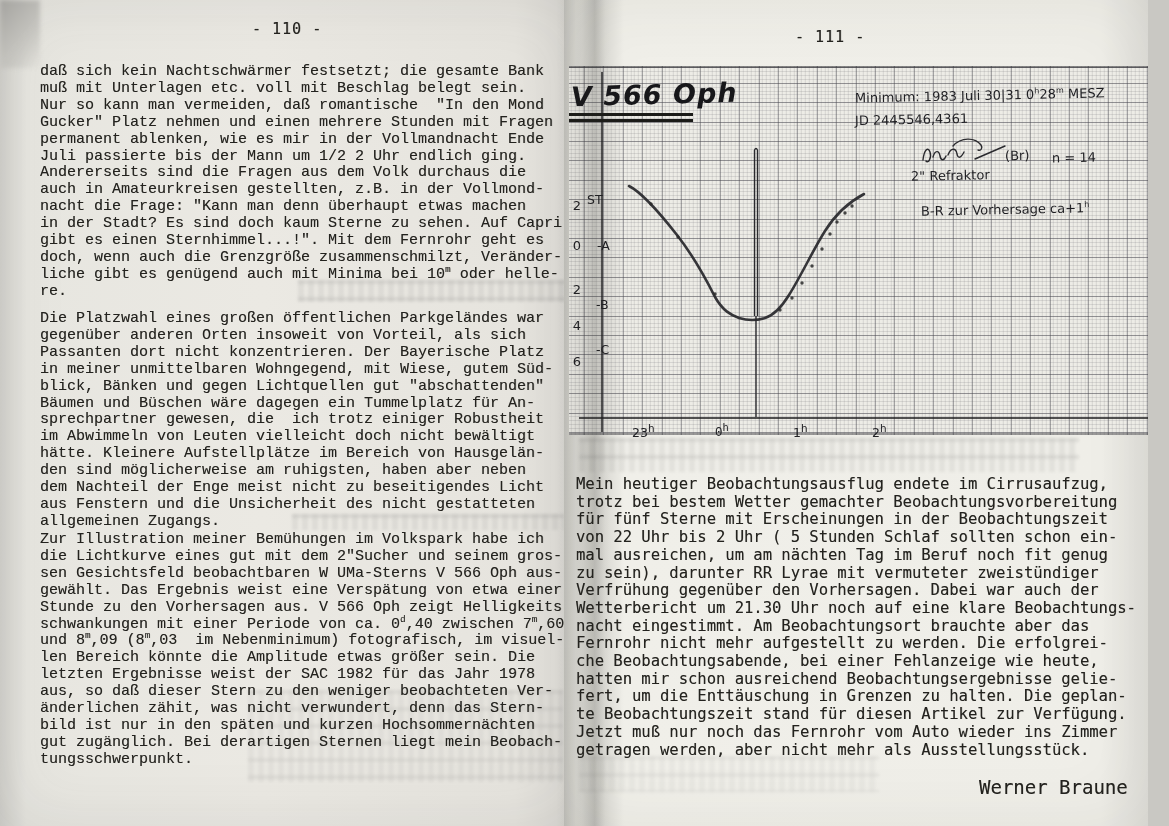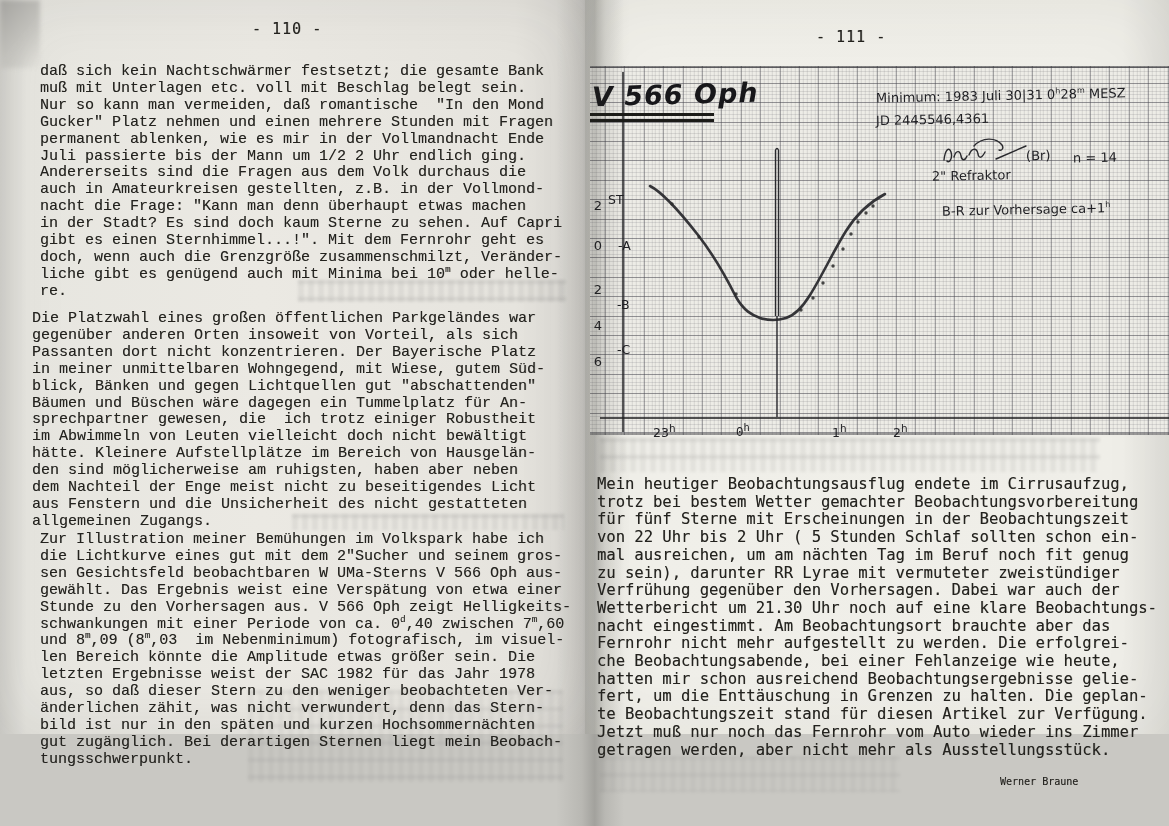--- a/index.html
+++ b/index.html
@@ -2,28 +2,28 @@
 <html><head>
 <meta charset="utf-8">
 <style>
   * { margin:0; padding:0; box-sizing:border-box; }
   html,body { width:1169px; height:826px; }
   body {
     position:relative; overflow:hidden;
     background:#c9c8c3;
     font-family:"DejaVu Sans Mono", monospace;
   }
-  .page { position:absolute; top:0; height:734px; }
+  .page { position:absolute; top:0; height:826px; }
   #left-page {
     left:0; width:585px;
     background:linear-gradient(90deg,#d3d2cd 0,#e7e6e0 26px,#ebe9e3 45%,#e6e4de 88%,#d8d6d1 100%);
     box-shadow: inset 0 0 70px rgba(60,60,55,.10);
   }
   #right-page {
-    left:585px; width:584px;
+    left:564px; width:584px;
     background:linear-gradient(90deg,#c6c5c0 0,#e4e3dd 12px,#f0efe9 45px,#efeee8 92%,#e0dfda 100%);
     box-shadow: inset 0 0 70px rgba(60,60,55,.08);
     padding-left: 28px;
   }
   #fold-shadow {
     position:absolute; top:0; left:556px; width:68px; height:826px; z-index:5;
     background:linear-gradient(90deg, rgba(40,40,36,0) 0%, rgba(40,40,36,.10) 38%, rgba(40,40,36,.24) 57%, rgba(40,40,36,.10) 72%, rgba(40,40,36,0) 100%);
     pointer-events:none;
   }
   #corner-patch {
@@ -67,21 +67,21 @@
   }
   #chart-title {
     position:absolute; left:2px; top:11px;
     font-family:"DejaVu Sans", sans-serif; font-weight:bold; font-style:italic;
     font-size:27px; letter-spacing:1px; color:#17171a; transform:rotate(-1.5deg);
   }
   .title-underline { position:absolute; left:0; width:124px; height:2.5px; background:#1b1b18; }
   .y-num  { position:absolute; left:1px;  width:14px; text-align:center; font-family:"DejaVu Sans", sans-serif; font-size:13px; color:#202024; }
   .comp-label { position:absolute; font-family:"DejaVu Sans", sans-serif; font-size:12.5px; color:#202024; }
   .x-tick { position:absolute; top:354px; font-family:"DejaVu Sans", sans-serif; font-size:12.5px; color:#202024; }
-  #signature { font-size:10px; }
+  #signature { font-size:19px; }
 </style>
 </head>
 <body>
 
 <div id="left-page" class="page">
   <div id="corner-patch"></div>
   <div class="ghost" style="left:298px; top:280px; width:268px; height:22px;"></div>
   <div class="ghost" style="left:292px; top:514px; width:272px; height:16px;"></div>
   <div class="ghost" style="left:248px; top:690px; width:315px; height:92px; opacity:.3;"></div>
 
@@ -94,21 +94,21 @@
 permanent ablenken, wie es mir in der Vollmandnacht Ende
 Juli passierte bis der Mann um 1/2 2 Uhr endlich ging.
 Andererseits sind die Fragen aus dem Volk durchaus die
 auch in Amateurkreisen gestellten, z.B. in der Vollmond-
 nacht die Frage: "Kann man denn überhaupt etwas machen
 in der Stadt? Es sind doch kaum Sterne zu sehen. Auf Capri
 gibt es einen Sternhimmel...!". Mit dem Fernrohr geht es
 doch, wenn auch die Grenzgröße zusammenschmilzt, Veränder-
 liche gibt es genügend auch mit Minima bei 10<sup>m</sup> oder helle-
 re.</div>
-  <div class="typed left-body" style="left:32px; top:311px;">Die Platzwahl eines großen öffentlichen Parkgeländes war
+  <div class="typed left-body" style="left:40px; top:311px;">Die Platzwahl eines großen öffentlichen Parkgeländes war
 gegenüber anderen Orten insoweit von Vorteil, als sich
 Passanten dort nicht konzentrieren. Der Bayerische Platz
 in meiner unmittelbaren Wohngegend, mit Wiese, gutem Süd-
 blick, Bänken und gegen Lichtquellen gut "abschattenden"
 Bäumen und Büschen wäre dagegen ein Tummelplatz für An-
 sprechpartner gewesen, die  ich trotz einiger Robustheit
 im Abwimmeln von Leuten vielleicht doch nicht bewältigt
 hätte. Kleinere Aufstellplätze im Bereich von Hausgelän-
 den sind möglicherweise am ruhigsten, haben aber neben
 dem Nachteil der Enge meist nicht zu beseitigendes Licht
@@ -182,21 +182,21 @@
     <div class="y-num" style="top:250px;">4</div>
     <div class="y-num" style="top:286px;">6</div>
 
     <div class="comp-label" style="left:18px; top:124px;">ST</div>
     <div class="comp-label" style="left:28px; top:170px;">-A</div>
     <div class="comp-label" style="left:27px; top:229px;">-B</div>
     <div class="comp-label" style="left:27px; top:274px;">-C</div>
 
     <div class="x-tick" style="left:63px;text-align:center;">23<sup>h</sup></div>
     <div class="x-tick" style="left:146px;font-family:Liberation Mono, monospace;">0<sup>h</sup></div>
-    <div class="x-tick" style="left:224px;margin-left:18px;">1<sup>h</sup></div>
+    <div class="x-tick" style="left:224px;">1<sup>h</sup></div>
     <div class="x-tick" style="left:303px;">2<sup>h</sup></div>
   </div>
 
   <div class="ghost" style="left:15px; top:438px; width:500px; height:34px;"></div>
   <div class="ghost" style="left:15px; top:756px; width:300px; height:36px; opacity:.25;"></div>
 
   <div class="typed right-body" style="left:12px; top:476px;">Mein heutiger Beobachtungsausflug endete im Cirrusaufzug,
 trotz bei bestem Wetter gemachter Beobachtungsvorbereitung
 für fünf Sterne mit Erscheinungen in der Beobachtungszeit
 von 22 Uhr bis 2 Uhr ( 5 Stunden Schlaf sollten schon ein-

